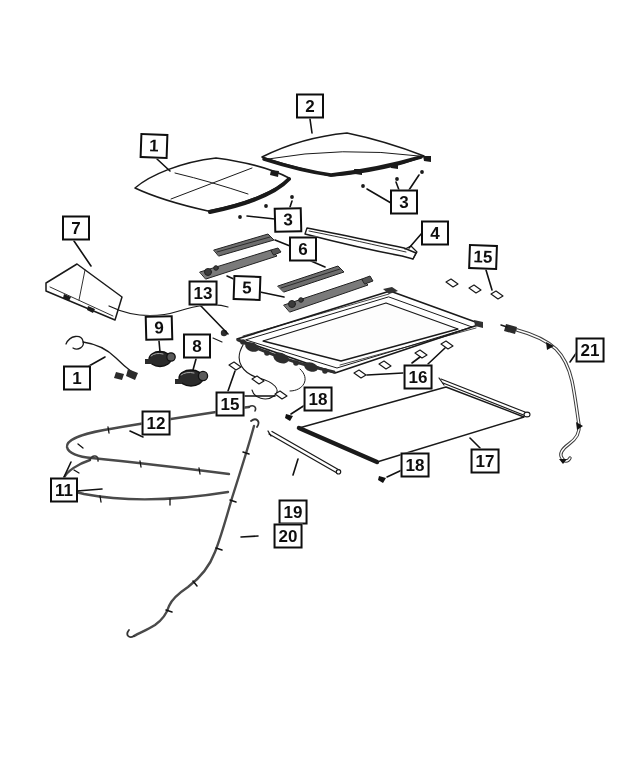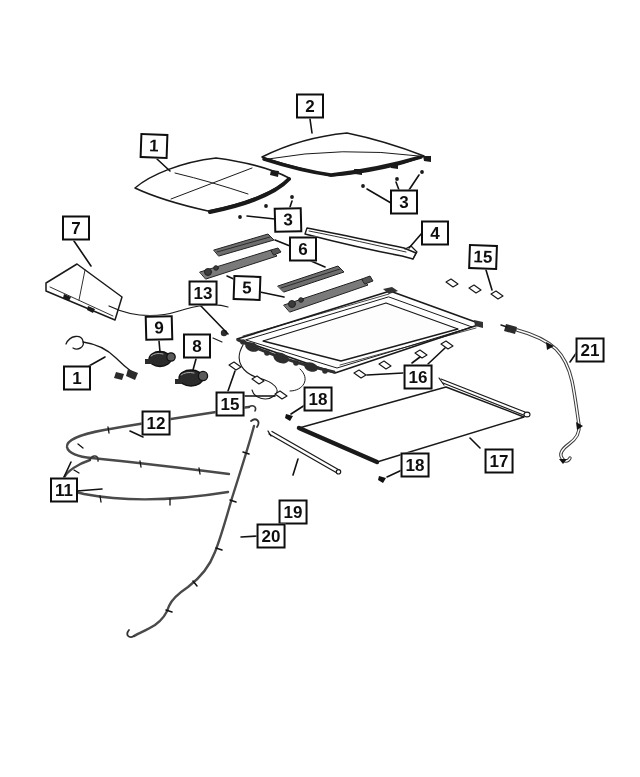--- a/index.html
+++ b/index.html
@@ -227,20 +227,20 @@
 <div class="callout" style="left:76px;top:228px">7</div>
 <div class="callout" style="left:197px;top:346px">8</div>
 <div class="callout r2" style="left:159px;top:328px">9</div>
 <div class="callout" style="left:77px;top:378px">1</div>
 <div class="callout" style="left:64px;top:490px">11</div>
 <div class="callout" style="left:156px;top:423px">12</div>
 <div class="callout" style="left:203px;top:293px">13</div>
 <div class="callout" style="left:230px;top:404px">15</div>
 <div class="callout r1" style="left:483px;top:257px">15</div>
 <div class="callout" style="left:418px;top:377px">16</div>
-<div class="callout" style="left:499px;top:461px">17</div>
+<div class="callout" style="left:485px;top:461px">17</div>
 <div class="callout" style="left:318px;top:399px">18</div>
 <div class="callout" style="left:415px;top:465px">18</div>
 <div class="callout" style="left:293px;top:512px">19</div>
-<div class="callout" style="left:271px;top:536px">20</div>
+<div class="callout" style="left:288px;top:536px">20</div>
 <div class="callout" style="left:590px;top:350px">21</div>
 
 </div>
 
 </body></html>

